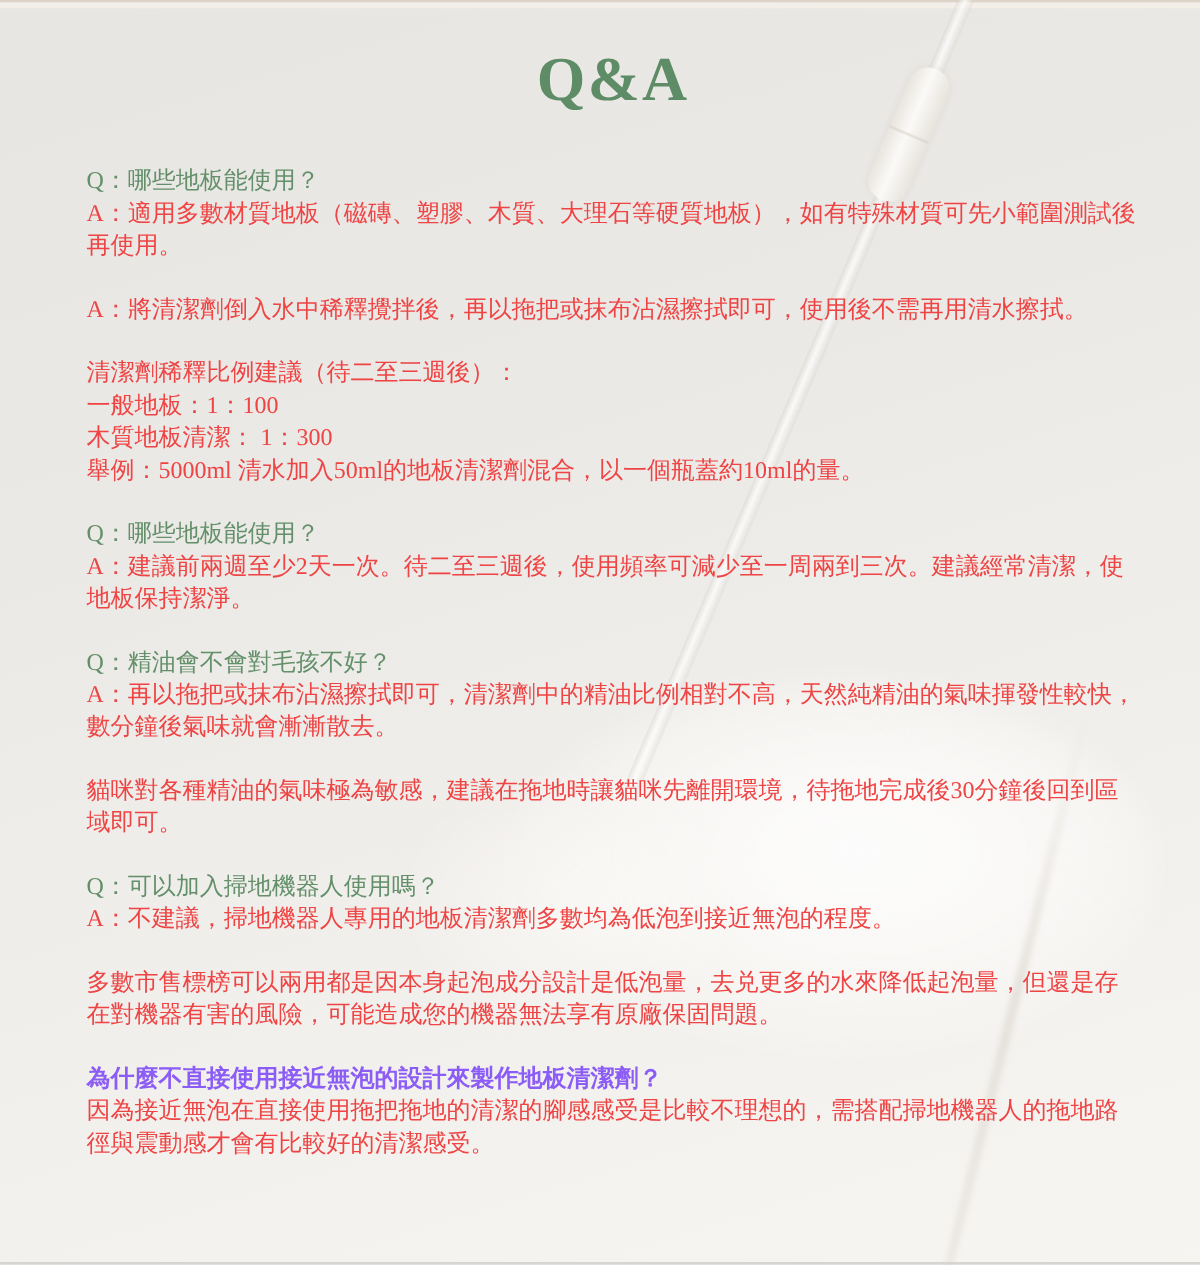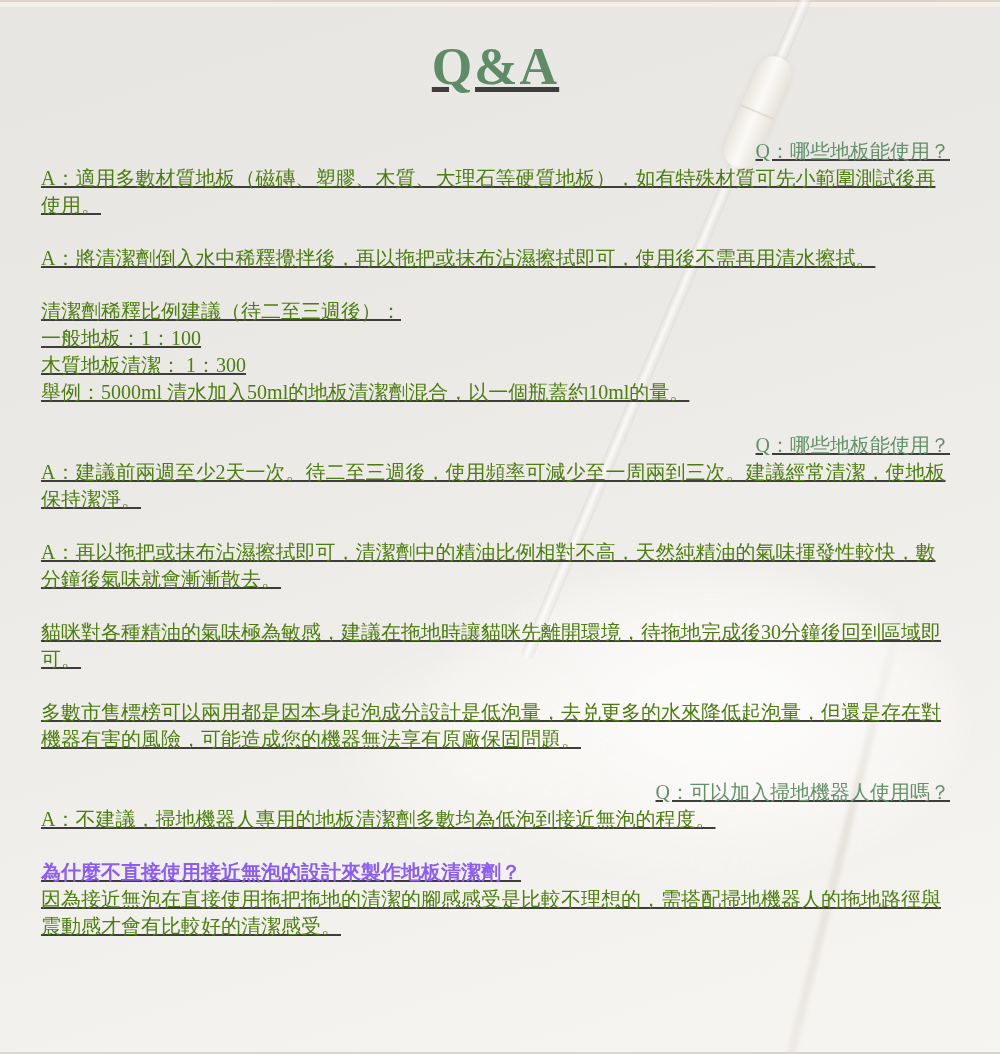--- a/index.html
+++ b/index.html
@@ -70,38 +70,37 @@
     transform: rotate(14deg);
     transform-origin: top center;
     background: linear-gradient(180deg, rgba(215,209,201,0) 0%, rgba(210,203,194,0.45) 45%, rgba(214,208,200,0.25) 100%);
     filter: blur(2px);
   }
 
   
   .content {
     position: relative;
     z-index: 1;
-    padding: 40px 50px 0 41px;
+    padding: 40px 50px 0 72px;
     color: #3e3d3b;
     font-size: 20px;
     line-height: 27px;
-    text-decoration: underline;
   }
   .page-title {
     text-align: center;
     font-size: 52px;
     line-height: 54px;
     font-weight: bold;
     letter-spacing: 2px;
     color: #5e8c66;
     margin: 0 0 44px 0;
   }
   .section { margin: 0 0 26px 0; }
-  .question-line { color: #63906a; text-align: right; }
-  .answer-line, .para-line, .info-line { color: #4d7c0f; }
+  .question-line { color: #63906a; }
+  .answer-line, .para-line, .info-line { color: #ef4444; }
   .bold-question-line { color: #8b5cf6; font-weight: bold; }
 </style>
 </head>
 <body>
 
 <div class="decor">
   <div class="edge-top-line"></div>
   <div class="edge-top-light"></div>
   <div class="mop-head"></div>
   <div class="mop-head-b"></div>
@@ -128,30 +127,31 @@
         <div class="info-line">清潔劑稀釋比例建議（待二至三週後）：</div>
         <div class="info-line">一般地板：1：100</div>
         <div class="info-line">木質地板清潔： 1：300</div>
         <div class="info-line">舉例：5000ml 清水加入50ml的地板清潔劑混合，以一個瓶蓋約10ml的量。</div>
       </div>
       <div class="section">
         <div class="question-line">Q：哪些地板能使用？</div>
         <div class="answer-line">A：建議前兩週至少2天一次。待二至三週後，使用頻率可減少至一周兩到三次。建議經常清潔，使地板保持潔淨。</div>
       </div>
       <div class="section">
+        <div class="question-line">Q：精油會不會對毛孩不好？</div>
         <div class="answer-line">A：再以拖把或抹布沾濕擦拭即可，清潔劑中的精油比例相對不高，天然純精油的氣味揮發性較快，數分鐘後氣味就會漸漸散去。</div>
       </div>
       <div class="section">
         <div class="para-line">貓咪對各種精油的氣味極為敏感，建議在拖地時讓貓咪先離開環境，待拖地完成後30分鐘後回到區域即可。</div>
       </div>
       <div class="section">
-        <div class="para-line">多數市售標榜可以兩用都是因本身起泡成分設計是低泡量，去兑更多的水來降低起泡量，但還是存在對機器有害的風險，可能造成您的機器無法享有原廠保固問題。</div>
+        <div class="question-line">Q：可以加入掃地機器人使用嗎？</div>
+        <div class="answer-line">A：不建議，掃地機器人專用的地板清潔劑多數均為低泡到接近無泡的程度。</div>
       </div>
       <div class="section">
-        <div class="question-line">Q：可以加入掃地機器人使用嗎？</div>
-        <div class="answer-line">A：不建議，掃地機器人專用的地板清潔劑多數均為低泡到接近無泡的程度。</div>
+        <div class="para-line">多數市售標榜可以兩用都是因本身起泡成分設計是低泡量，去兑更多的水來降低起泡量，但還是存在對機器有害的風險，可能造成您的機器無法享有原廠保固問題。</div>
       </div>
       <div class="section">
         <div class="bold-question-line">為什麼不直接使用接近無泡的設計來製作地板清潔劑？</div>
         <div class="para-line">因為接近無泡在直接使用拖把拖地的清潔的腳感感受是比較不理想的，需搭配掃地機器人的拖地路徑與震動感才會有比較好的清潔感受。</div>
       </div>
     </div>
 </div>
 
 </body></html>

